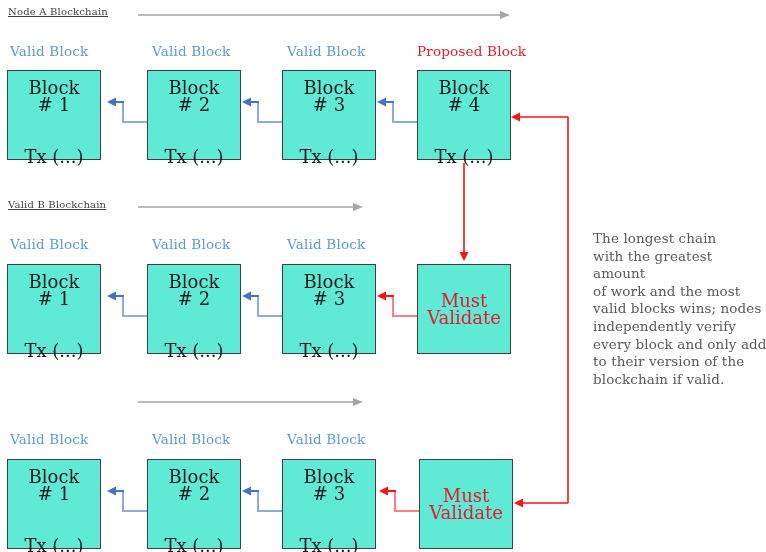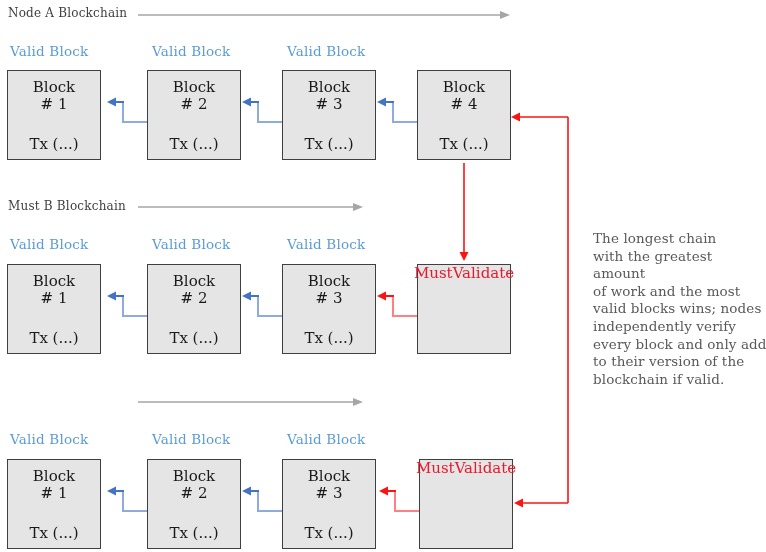--- a/index.html
+++ b/index.html
@@ -3,38 +3,38 @@
 <meta charset="utf-8">
 <style>
   html,body{margin:0;padding:0;background:#ffffff;}
   .canvas{
     position:relative;width:766px;height:552px;background:#ffffff;
     font-family:"DejaVu Serif","Liberation Serif",serif;
     overflow:hidden;
   }
   .overlay{position:absolute;left:0;top:0;width:766px;height:552px;pointer-events:none;}
   .heading{
-    position:absolute;font-size:12px;color:#3f3f3f;
-    letter-spacing:.2px;white-space:nowrap;
+    position:absolute;font-size:10px;color:#3f3f3f;
+    text-decoration:underline;letter-spacing:.2px;white-space:nowrap;
   }
   .blk-label{
     position:absolute;font-size:13.5px;letter-spacing:.2px;white-space:nowrap;
   }
   .blk-label.valid{color:#5b9bd5;text-align:right;}
   .blk-label.proposed{color:#e8192d;}
   .box{
     position:absolute;width:94px;height:90px;border:1.5px solid #3f3f3f;
-    box-sizing:border-box;background:#e5e5e5;text-align:center;
-    font-size:15px;color:#1a1a1a;
+    box-sizing:border-box;background:#5eead4;text-align:center;
+    font-size:18px;color:#1a1a1a;
   }
   .box .title{margin-top:8px;line-height:17px;}
   .box .num{line-height:17px;}
-  .box .tx{margin-top:23px;line-height:17px;}
+  .box .tx{margin-top:35px;line-height:17px;}
   .box.must{
-    display:flex;flex-direction:row;justify-content:center;
+    display:flex;flex-direction:column;justify-content:center;
     color:#e8192d;
   }
   .box.must .vline{line-height:17px;}
   .note{
     position:absolute;left:593px;top:230px;width:176px;
     font-size:13.5px;color:#595959;line-height:17.6px;letter-spacing:.1px;
   }
   .note span{display:block;}
 </style>
 </head>
@@ -119,20 +119,21 @@
       <line x1="568" y1="503" x2="523" y2="503" stroke="#fb1414" stroke-width="1.6"></line>
       <polygon points="514,503 523,498.5 523,507.5" fill="#fb1414"></polygon>
     </g>
   </svg>
 
   <div class="heading" style="left:8px;top:6px">Node A Blockchain</div>
 
   <div class="blk-label valid" style="left:10px;top:43px">Valid Block</div>
   <div class="blk-label valid" style="left:152px;top:43px">Valid Block</div>
   <div class="blk-label valid" style="left:287px;top:43px">Valid Block</div>
+  <div class="blk-label proposed" style="left:417px;top:43px">Proposed Block</div>
 
   <div class="box" style="left:7px;top:70px">
     <div class="title">Block</div>
     <div class="num"># 1</div>
     <div class="tx">Tx (...)</div>
   </div>
   <div class="box" style="left:147px;top:70px">
     <div class="title">Block</div>
     <div class="num"># 2</div>
     <div class="tx">Tx (...)</div>
@@ -141,21 +142,21 @@
     <div class="title">Block</div>
     <div class="num"># 3</div>
     <div class="tx">Tx (...)</div>
   </div>
   <div class="box" style="left:417px;top:70px">
     <div class="title">Block</div>
     <div class="num"># 4</div>
     <div class="tx">Tx (...)</div>
   </div>
 
-  <div class="heading" style="left:8px;top:199px">Must B Blockchain</div>
+  <div class="heading" style="left:8px;top:199px">Valid B Blockchain</div>
 
   <div class="blk-label valid" style="left:10px;top:236px">Valid Block</div>
   <div class="blk-label valid" style="left:152px;top:236px">Valid Block</div>
   <div class="blk-label valid" style="left:287px;top:236px">Valid Block</div>
 
   <div class="box" style="left:7px;top:264px">
     <div class="title">Block</div>
     <div class="num"># 1</div>
     <div class="tx">Tx (...)</div>
   </div>

